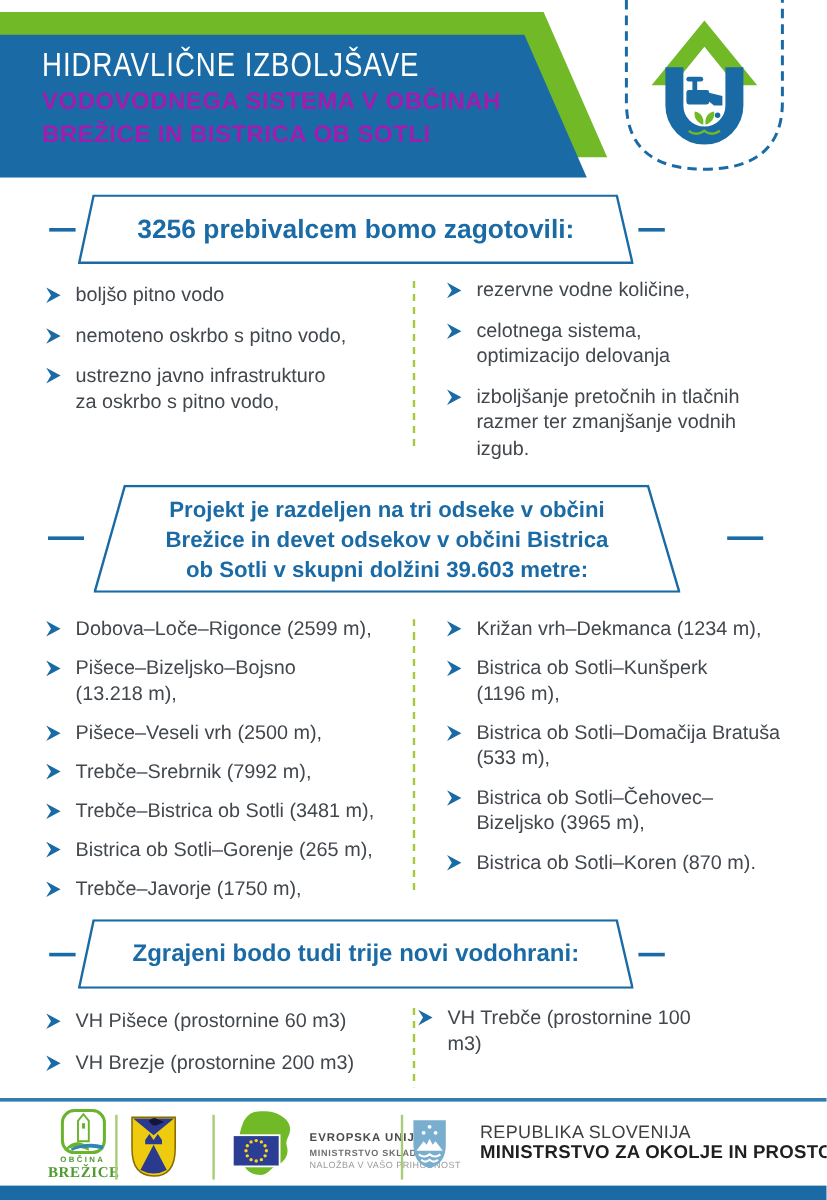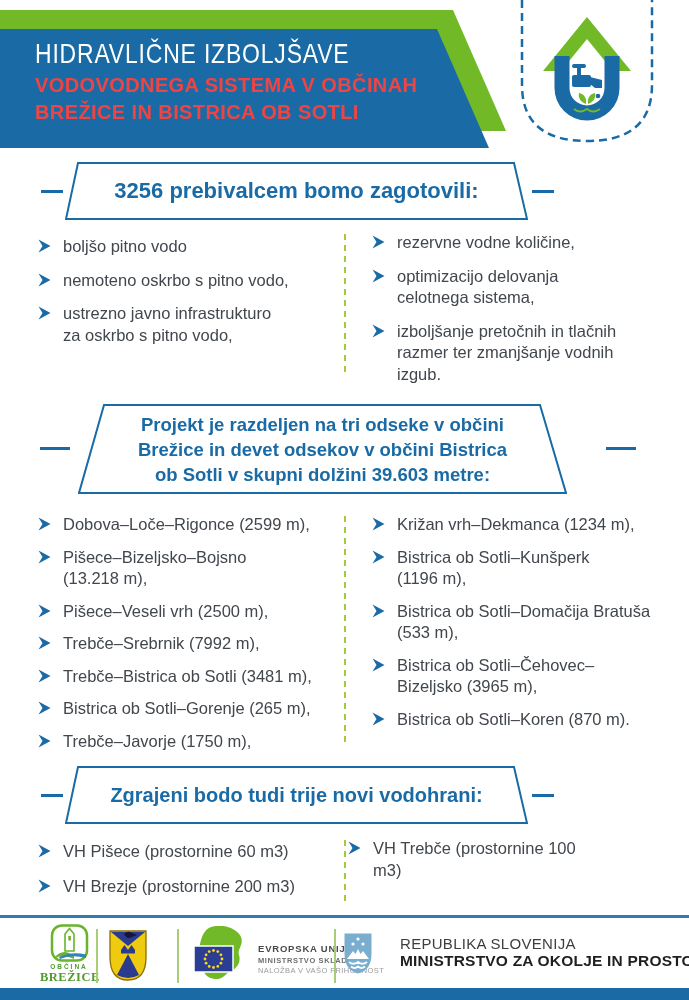--- a/index.html
+++ b/index.html
@@ -4,21 +4,21 @@
 <style>
   html,body { margin:0; padding:0; background:#ffffff; }
   .page { position:relative; width:689px; height:1000px; background:#fff; overflow:hidden;
           font-family:"Liberation Sans", sans-serif; }
   .abs { position:absolute; }
 
   
   .hdr-svg { left:0; top:0; }
   .h-title { left:35px; top:38px; color:#fff; font-size:28px; font-weight:400;
              letter-spacing:1px; transform:scaleX(0.82); transform-origin:left top; white-space:nowrap; }
-  .h-sub { color:#ef4444; font-weight:700; font-size:20px; letter-spacing:0.4px; white-space:nowrap; }
+  .h-sub { color:#a21caf; font-weight:700; font-size:20px; letter-spacing:0.4px; white-space:nowrap; }
   .h-sub1 { left:35px; top:74px; }
   .h-sub2 { left:35px; top:101px; }
 
   
   .box { position:absolute; }
   .box svg { position:absolute; left:0; top:0; }
   .bx-text { position:relative; text-align:center; color:#1A6BA5; font-weight:700; }
   .bx1 .bx-text { line-height:58px; font-size:22px; }
   .bx2 .bx-text { padding-top:8px; line-height:25px; font-size:18.5px; }
   .bx3 .bx-text { line-height:58px; font-size:20px; }
@@ -126,22 +126,22 @@
         </svg>
       <span>
           <span class="bline">rezervne vodne količine,</span>
         </span>
     </div>
     <div class="bitem">
       <svg class="ar" width="13" height="14" viewBox="0 0 13 14">
           <path d="M0.5,0.5 L12.5,7 L0.5,13.5 L4.5,7 Z" fill="#1A6BA5"></path>
         </svg>
       <span>
+        <span class="bline">celotnega sistema,</span>
         <span class="bline">optimizacijo delovanja</span>
-        <span class="bline">celotnega sistema,</span>
       </span>
     </div>
     <div class="bitem">
       <svg class="ar" width="13" height="14" viewBox="0 0 13 14">
           <path d="M0.5,0.5 L12.5,7 L0.5,13.5 L4.5,7 Z" fill="#1A6BA5"></path>
         </svg>
       <span>
         <span class="bline">izboljšanje pretočnih in tlačnih</span>
         <span class="bline">razmer ter zmanjšanje vodnih</span>
         <span class="bline">izgub.</span>

